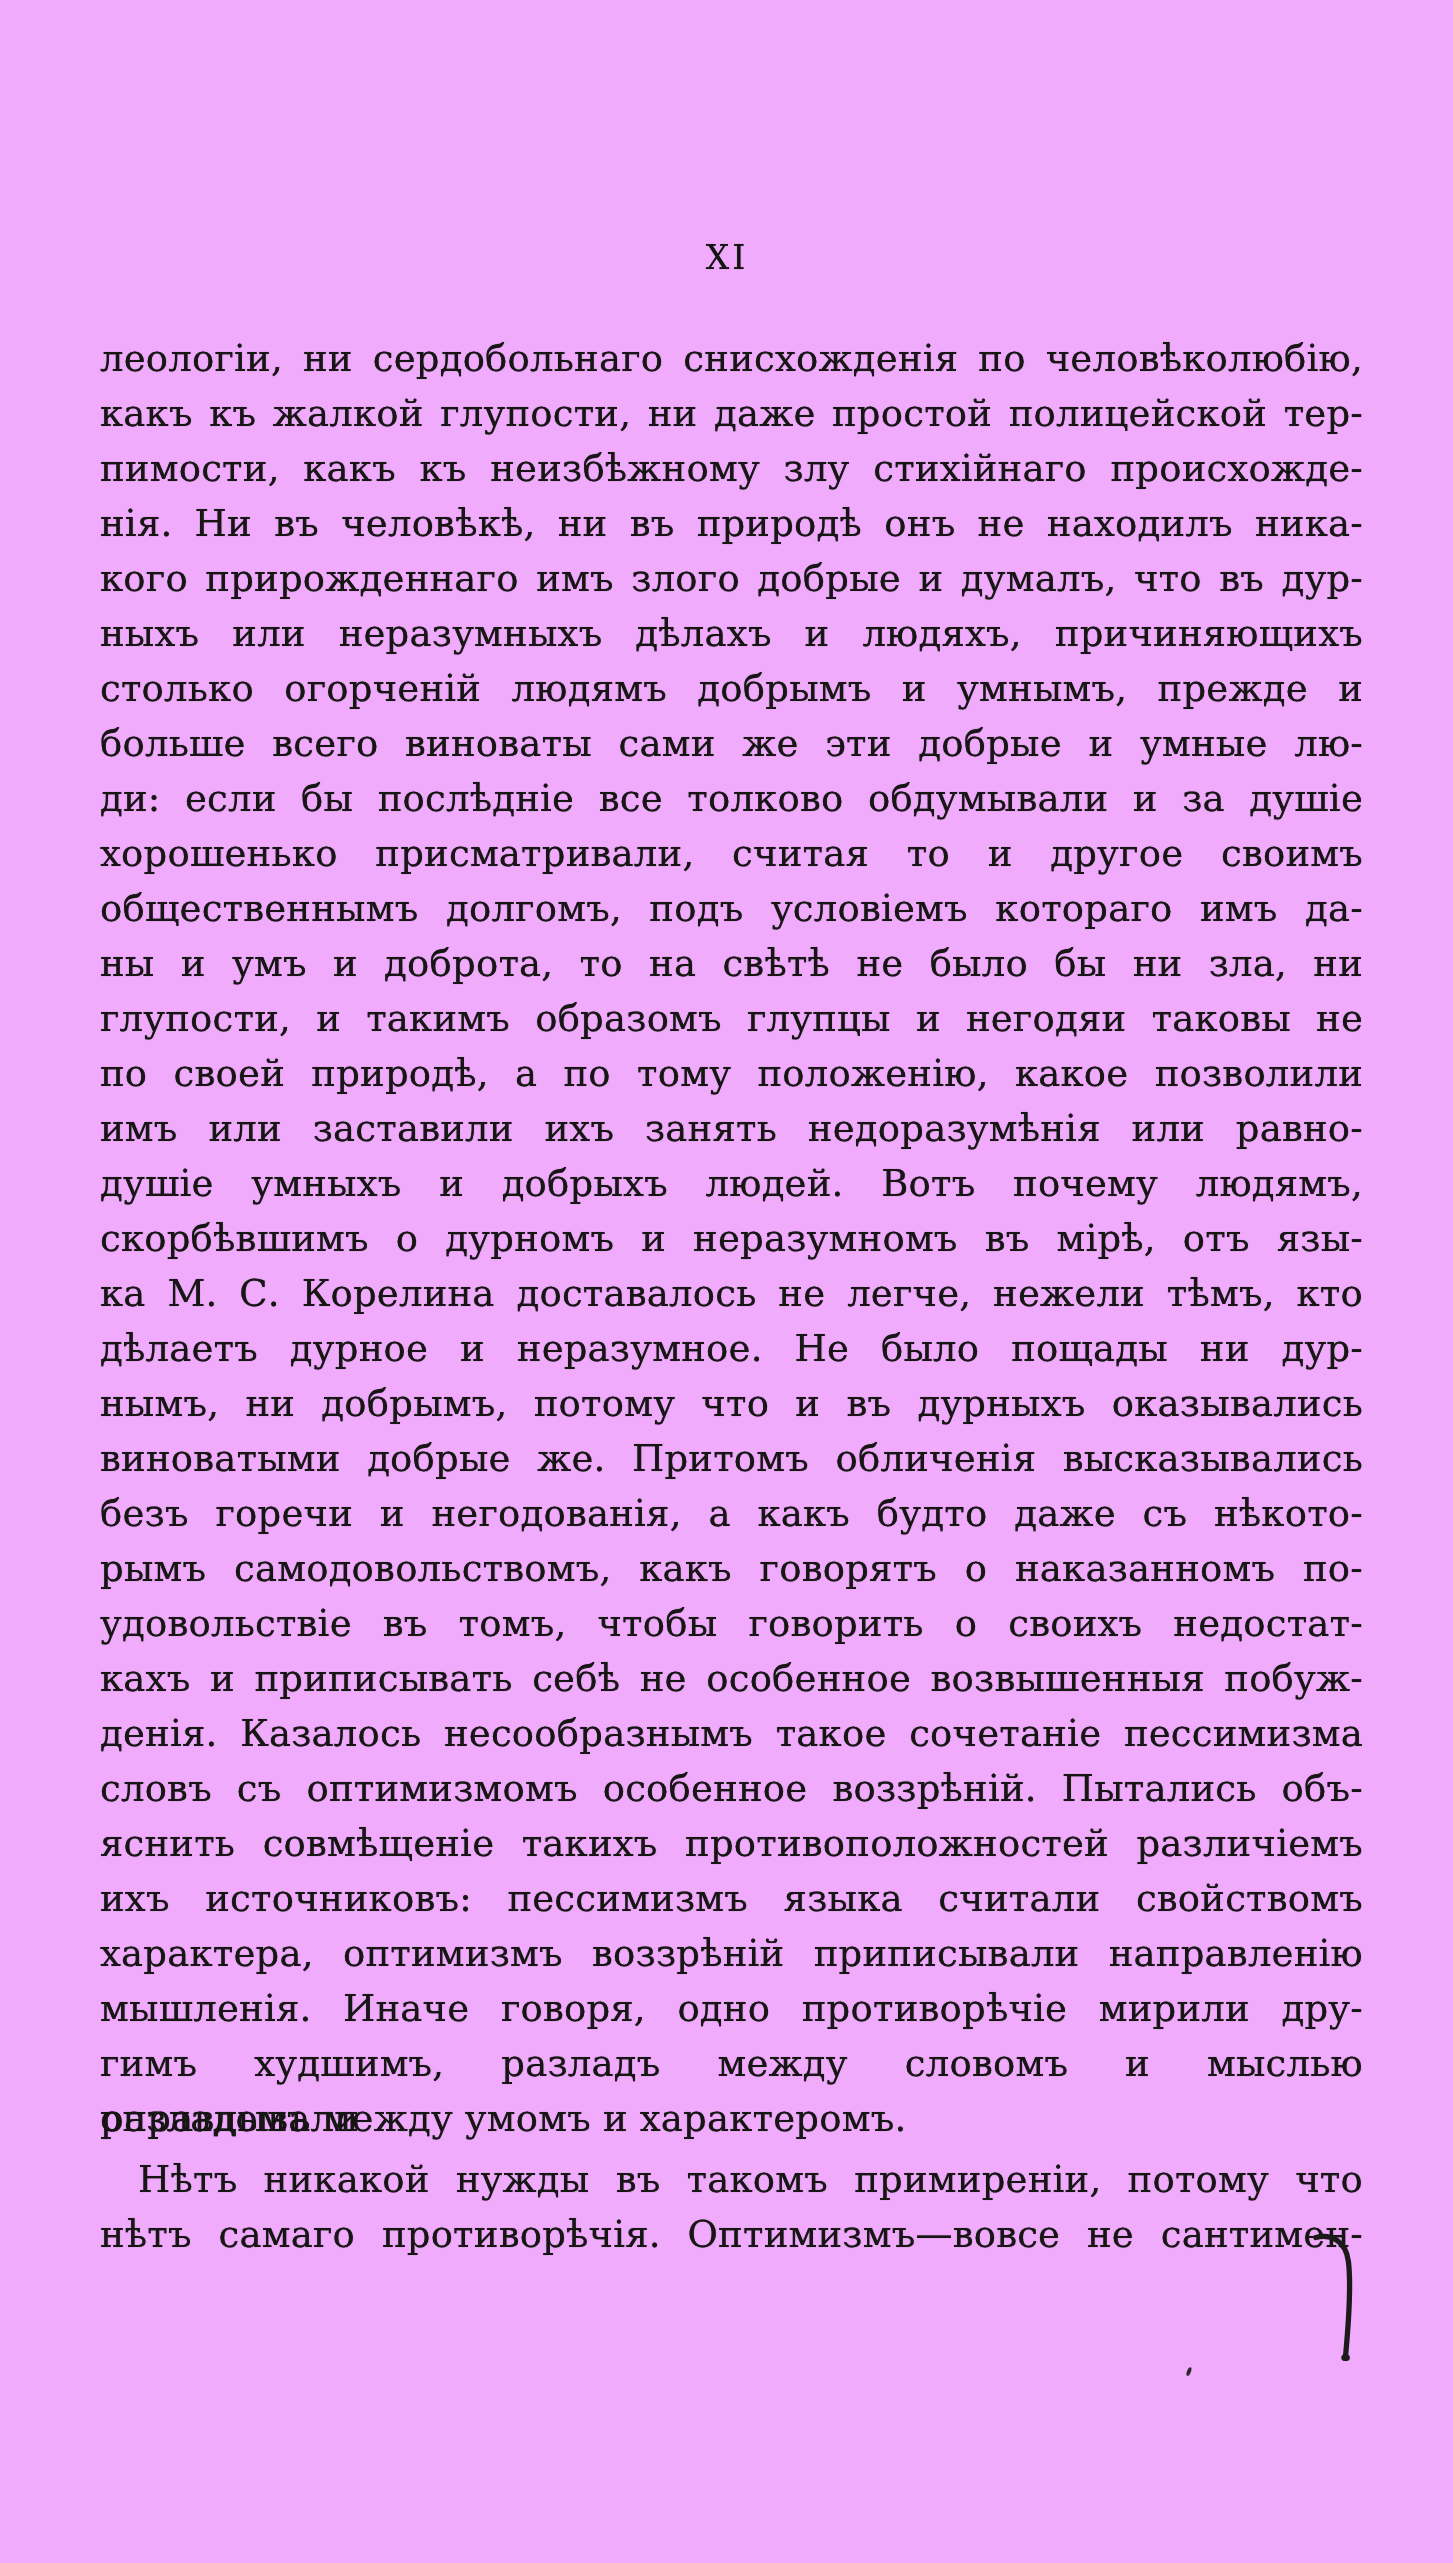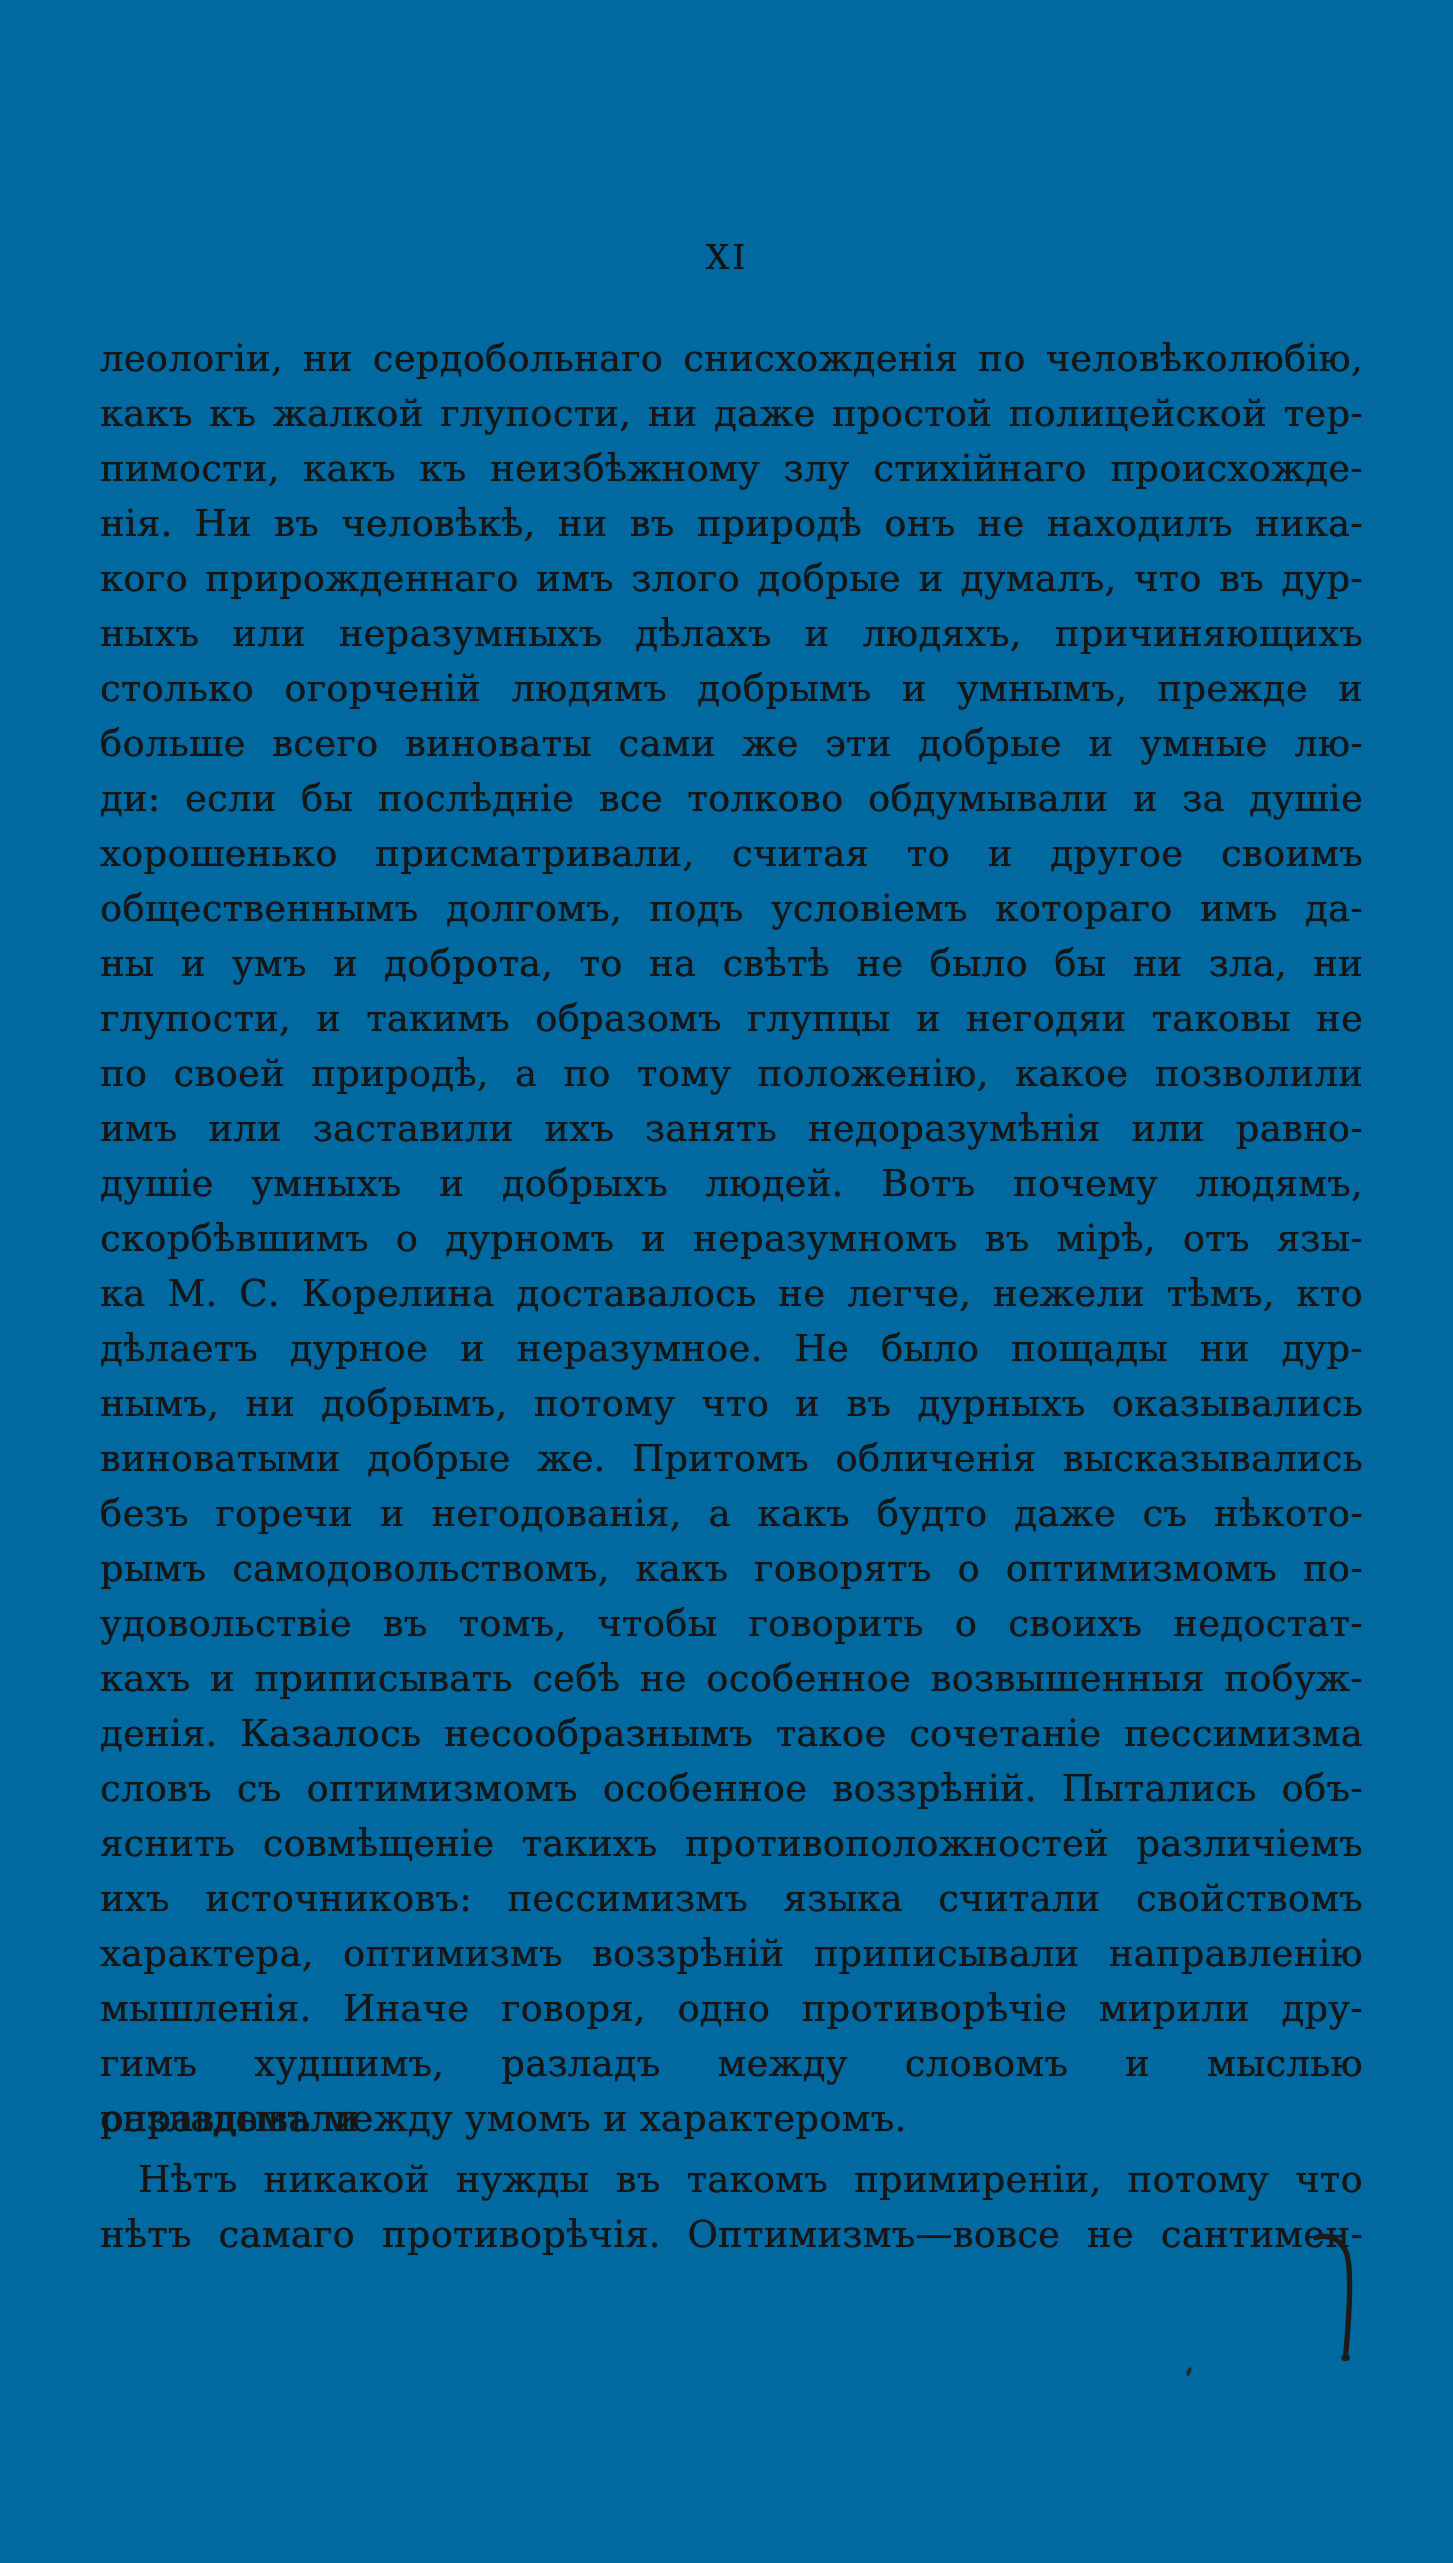--- a/index.html
+++ b/index.html
@@ -8,21 +8,21 @@
     height: 2563px;
     background: #ffffff;
     position: relative;
     overflow: hidden;
     font-family: "DejaVu Serif", "Liberation Serif", serif;
     color: #171614;
   }
   .scan-page {
     position: absolute;
     inset: 0;
-    background: #0369a1;
+    background: #f0abfc;
   }
   .page-number {
     position: absolute;
     top: 238px;
     left: 0;
     width: 100%;
     text-align: center;
     font-size: 33px;
     letter-spacing: 2.9px;
     font-weight: 400;
@@ -92,21 +92,21 @@
         <div class="line">глупости, и такимъ образомъ глупцы и негодяи таковы не</div>
         <div class="line">по своей природѣ, а по тому положенію, какое позволили</div>
         <div class="line">имъ или заставили ихъ занять недоразумѣнія или равно-</div>
         <div class="line">душіе умныхъ и добрыхъ людей. Вотъ почему людямъ,</div>
         <div class="line">скорбѣвшимъ о дурномъ и неразумномъ въ мірѣ, отъ язы-</div>
         <div class="line">ка М. С. Корелина доставалось не легче, нежели тѣмъ, кто</div>
         <div class="line">дѣлаетъ дурное и неразумное. Не было пощады ни дур-</div>
         <div class="line">нымъ, ни добрымъ, потому что и въ дурныхъ оказывались</div>
         <div class="line">виноватыми добрые же. Притомъ обличенія высказывались</div>
         <div class="line">безъ горечи и негодованія, а какъ будто даже съ нѣкото-</div>
-        <div class="line">рымъ самодовольствомъ, какъ говорятъ о оптимизмомъ по-</div>
+        <div class="line">рымъ самодовольствомъ, какъ говорятъ о наказанномъ по-</div>
         <div class="line">удовольствіе въ томъ, чтобы говорить о своихъ недостат-</div>
         <div class="line">кахъ и приписывать себѣ не особенное возвышенныя побуж-</div>
         <div class="line">денія. Казалось несообразнымъ такое сочетаніе пессимизма</div>
         <div class="line">словъ съ оптимизмомъ особенное воззрѣній. Пытались объ-</div>
         <div class="line">яснить совмѣщеніе такихъ противоположностей различіемъ</div>
         <div class="line">ихъ источниковъ: пессимизмъ языка считали свойствомъ</div>
         <div class="line">характера, оптимизмъ воззрѣній приписывали направленію</div>
         <div class="line">мышленія. Иначе говоря, одно противорѣчіе мирили дру-</div>
         <div class="line">гимъ худшимъ, разладъ между словомъ и мыслью оправдывали</div>
         <div class="line para-end">разладомъ между умомъ и характеромъ.</div>

